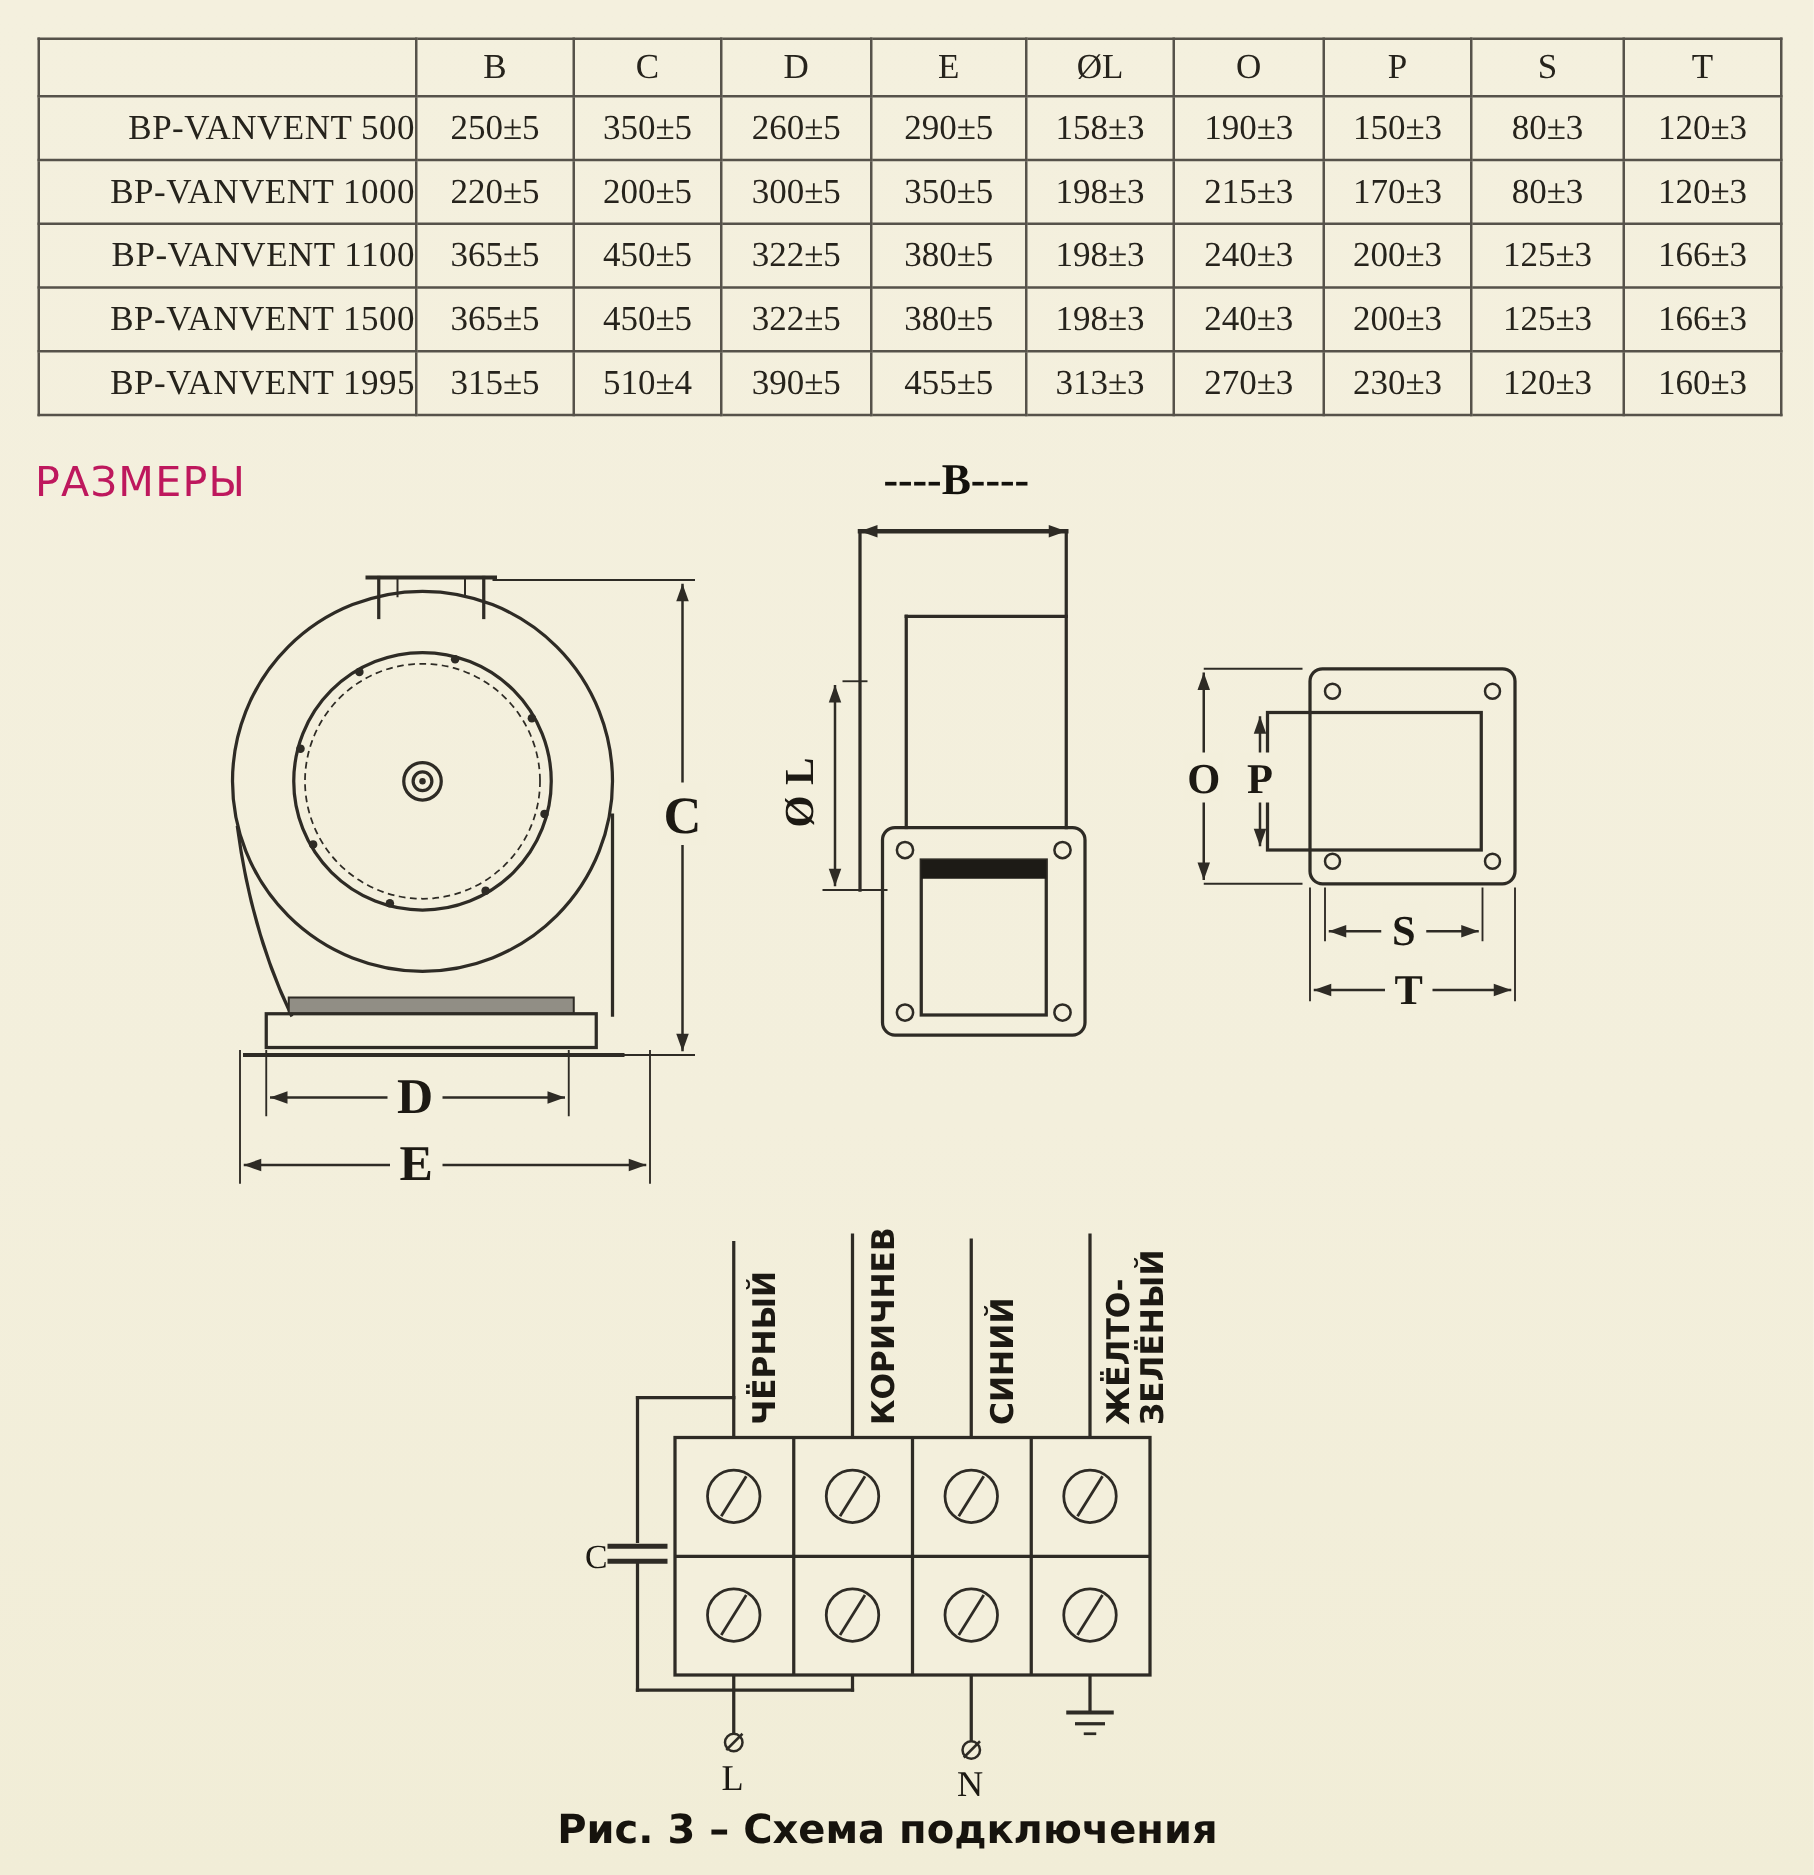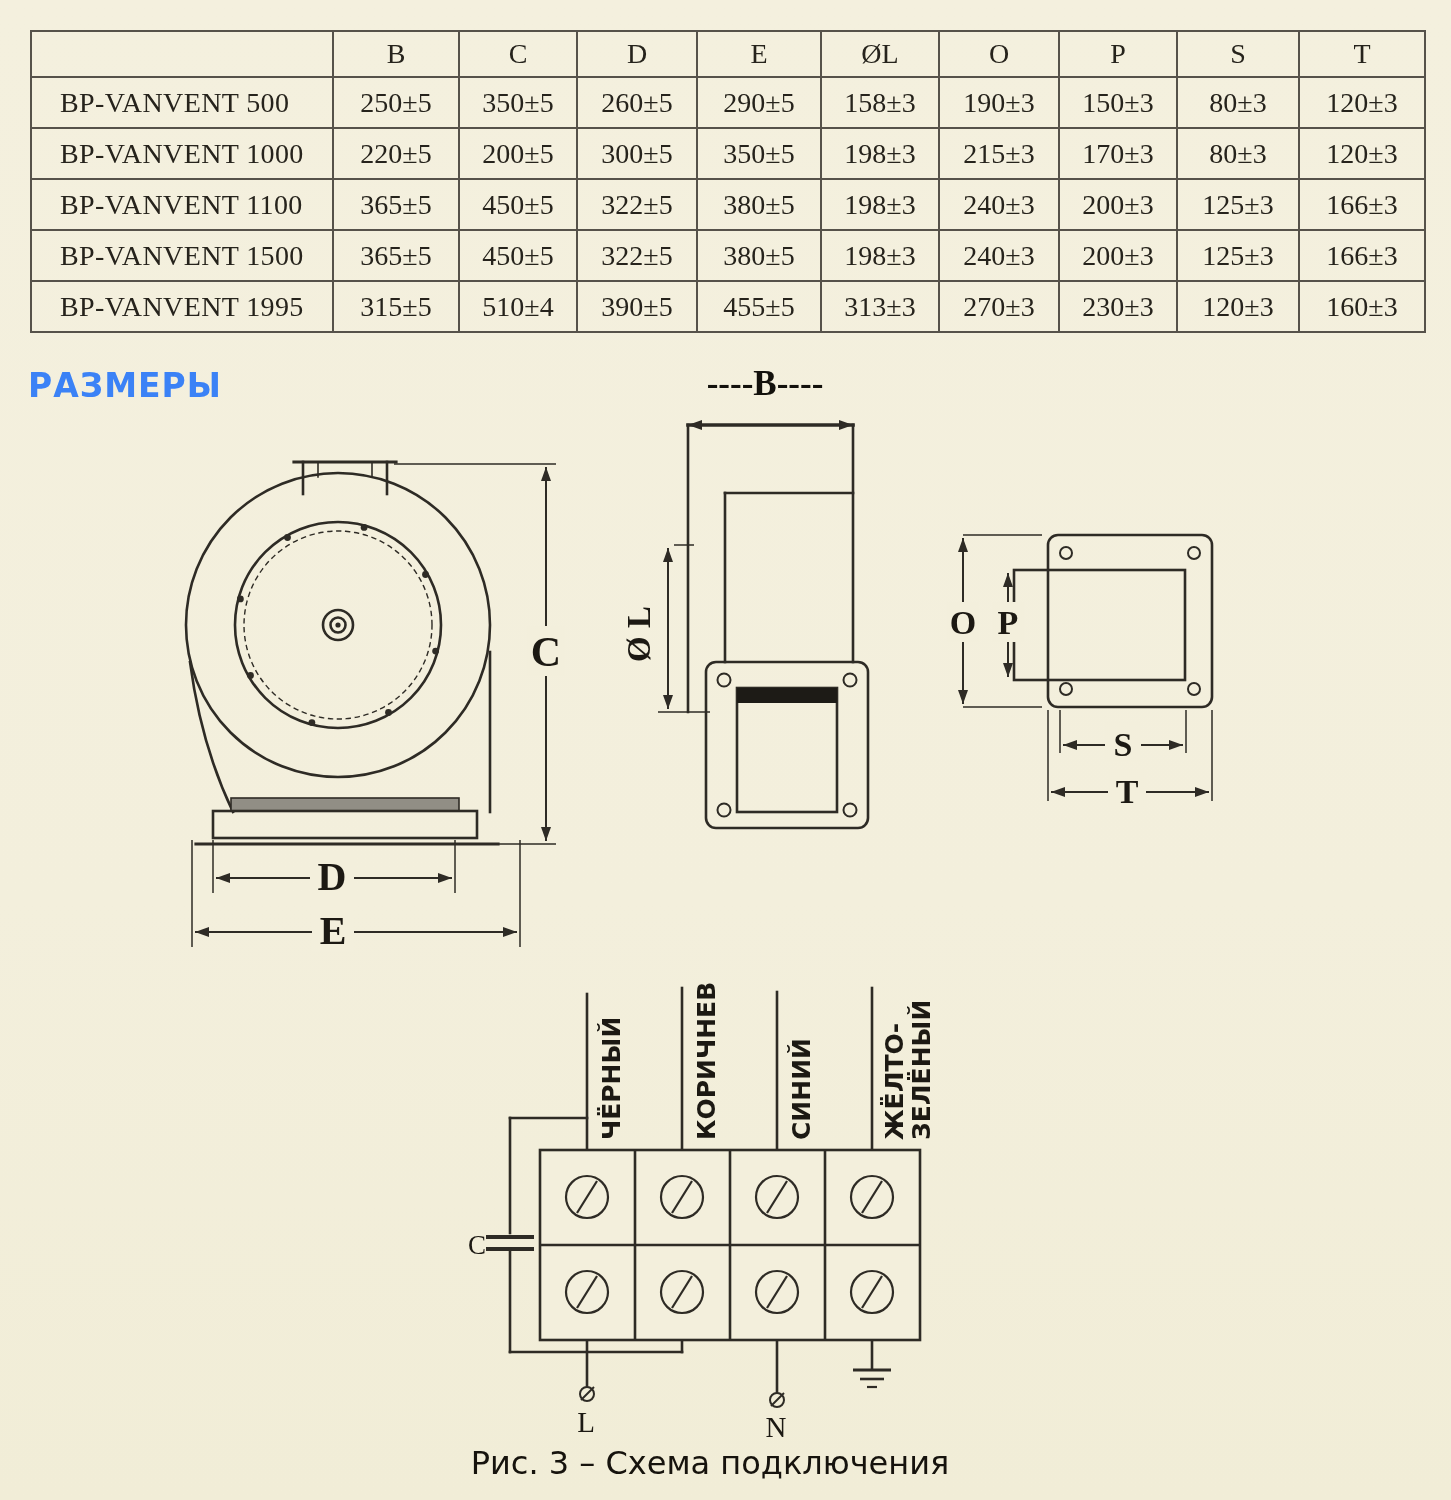--- a/index.html
+++ b/index.html
@@ -15,35 +15,35 @@
     position:absolute;left:30px;top:30px;width:1394px;
     border-collapse:collapse;table-layout:fixed;
   }
   table.dims th,table.dims td{
     border:2px solid #56524a;
     font-family:"Liberation Serif",serif;
     font-size:28px;font-weight:normal;color:#26231c;
     text-align:center;padding:0;height:49px;overflow:hidden;white-space:nowrap;
   }
   table.dims thead th{height:44px;}
-  table.dims td.model-cell{text-align:left;padding-left:28px;letter-spacing:.4px;}
+  table.dims td.model-cell{text-align:right;padding-left:28px;letter-spacing:.4px;}
 
   
   .heading{
     position:absolute;left:28px;top:366px;
-    font-family:"DejaVu Sans",sans-serif;font-weight:bold;
-    font-size:33px;letter-spacing:1px;color:#3b82f6;
+    font-family:"DejaVu Sans",sans-serif;font-weight:normal;
+    font-size:33px;letter-spacing:1px;color:#be185d;
   }
   .b-label{
     position:absolute;left:650px;top:364px;width:230px;text-align:center;
     font-family:"Liberation Serif",serif;font-weight:bold;font-size:35px;color:#13110c;
   }
   .caption{
     position:absolute;left:390px;top:1444px;width:640px;text-align:center;
-    font-family:"DejaVu Sans",sans-serif;font-size:32px;color:#16130d;
+    font-family:"DejaVu Sans",sans-serif;font-size:32px;color:#16130d;font-weight:bold;
   }
 
   svg{position:absolute;left:0;}
   #drawings{top:400px;}
   #wiring{top:980px;}
 
   .dimtxt{font-family:"Liberation Serif",serif;font-weight:bold;fill:#1c1913;}
   .plaintxt{font-family:"Liberation Serif",serif;fill:#1c1913;}
   .wiretxt{font-family:"DejaVu Sans",sans-serif;font-weight:bold;fill:#1c1913;}
 </style>

